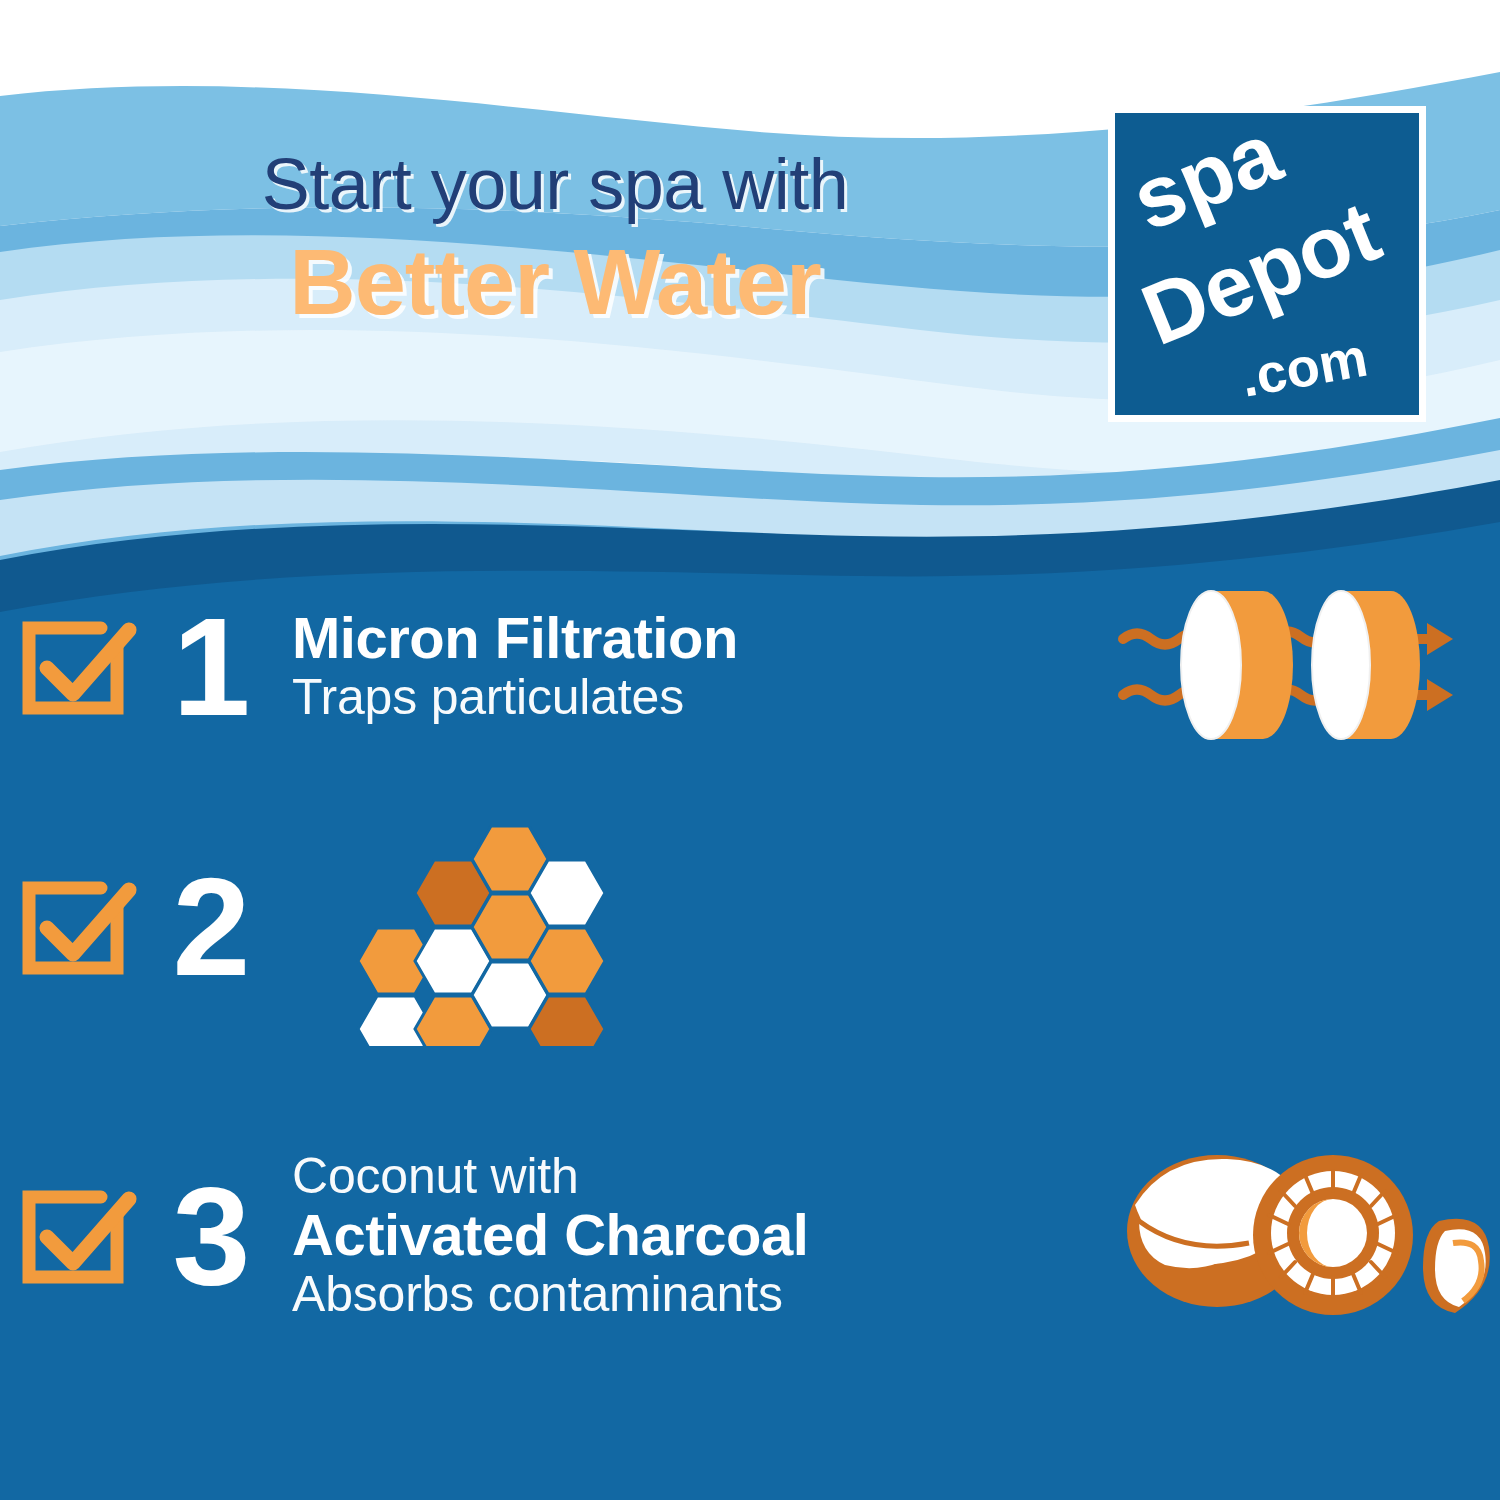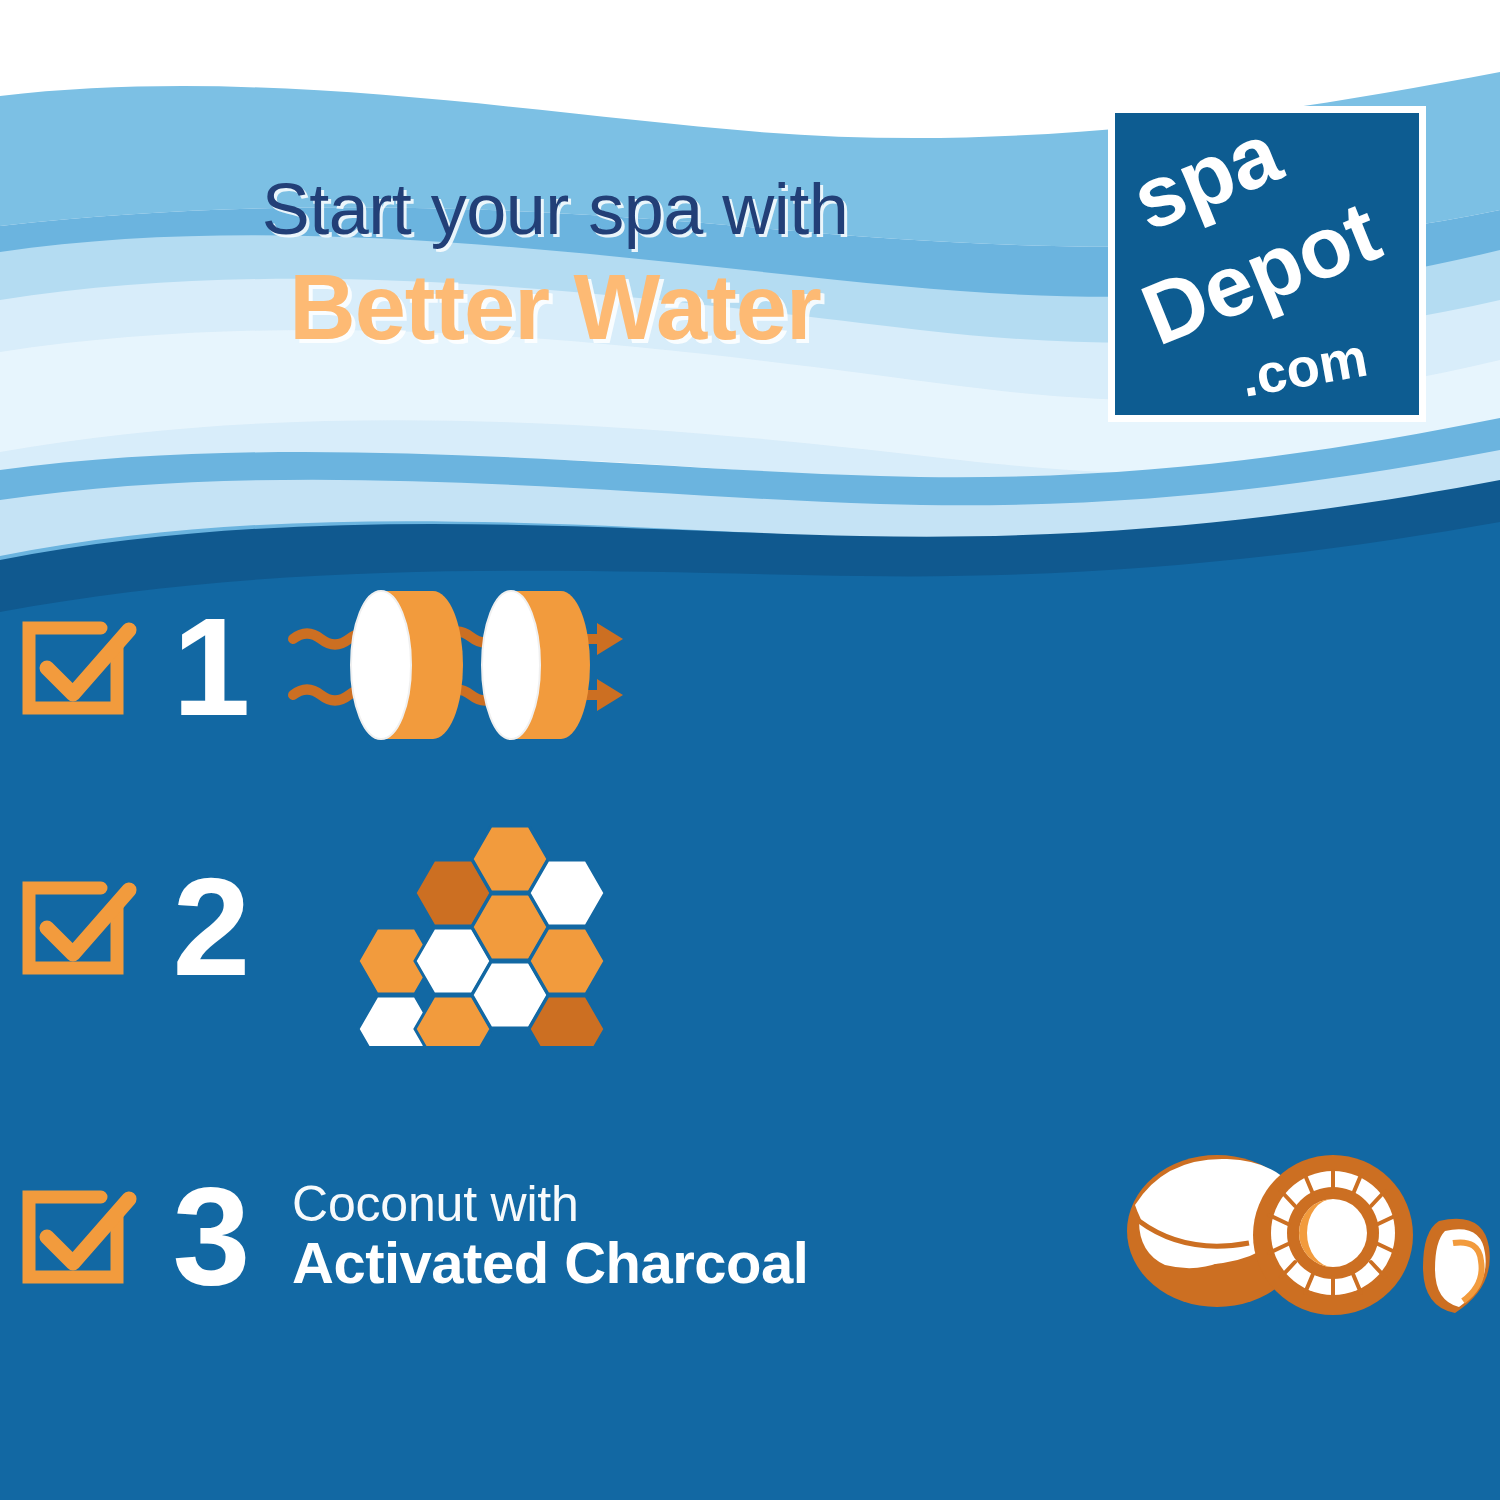--- a/index.html
+++ b/index.html
@@ -12,21 +12,21 @@
   
   #waves{position:absolute;left:0;top:0;width:1500px;height:620px;}
   
   .logo-wrap{
     position:absolute;left:1108px;top:106px;width:318px;height:316px;
     border:7px solid #ffffff;background:#0d5c91;
   }
   .logo-svg{display:block;width:100%;height:100%;}
   
   .headline{
-    position:absolute;left:60px;top:173px;width:990px;text-align:center;
+    position:absolute;left:60px;top:148px;width:990px;text-align:center;
     line-height:1.0;
   }
   .headline .l1{
     display:block;font-size:72px;font-weight:400;color:#223f77;
     letter-spacing:-0.5px;
     text-shadow:3px 3px 0 rgba(255,255,255,.85);
   }
   .headline .l2{
     display:block;font-size:92px;font-weight:700;color:#fdba74;
     margin-top:16px;letter-spacing:-1px;
@@ -97,20 +97,24 @@
   </div>
 
   <div class="row" id="row1">
     <div class="check">
       <svg width="124" height="124" viewBox="0 0 124 124">
         <path d="M104 40 V104 H16 V24 H88" fill="none" stroke="#f29b3d" stroke-width="13" stroke-linecap="round"></path>
         <path d="M34 64 L60 90 L116 26" fill="none" stroke="#f29b3d" stroke-width="15" stroke-linecap="round" stroke-linejoin="round"></path>
       </svg>
     </div>
     <div class="num">1</div>
+    <div class="txt">
+      <div class="t-bold">Micron Filtration</div>
+      <div class="t-light">Traps particulates</div>
+    </div>
     <div class="art">
       <svg width="370" height="190" viewBox="0 0 370 190">
         <g stroke="#cc6f22" stroke-width="10" fill="none" stroke-linecap="round">
           <path d="M8 68 q14 -11 28 0 q14 11 28 0 q14 -11 28 0"></path>
           <path d="M8 124 q14 -11 28 0 q14 11 28 0 q14 -11 28 0"></path>
           <path d="M158 66 q14 -11 28 0 q14 11 28 0"></path>
           <path d="M158 124 q14 -11 28 0 q14 11 28 0"></path>
           <path d="M288 68 h26"></path>
           <path d="M288 124 h26"></path>
         </g>
@@ -173,20 +177,21 @@
     <div class="check">
       <svg width="124" height="124" viewBox="0 0 124 124">
         <path d="M104 40 V104 H16 V24 H88" fill="none" stroke="#f29b3d" stroke-width="13" stroke-linecap="round"></path>
         <path d="M34 64 L60 90 L116 26" fill="none" stroke="#f29b3d" stroke-width="15" stroke-linecap="round" stroke-linejoin="round"></path>
       </svg>
     </div>
     <div class="num">3</div>
     <div class="txt">
       <div class="t-light">Coconut with</div>
       <div class="t-bold">Activated Charcoal</div>
+      <div class="t-light">Absorbs contaminants</div>
     </div>
     <div class="art">
       <svg width="390" height="200" viewBox="0 0 390 200">
 
         <g>
           <ellipse cx="112" cy="96" rx="90" ry="76" fill="#cc6f22"></ellipse>
           <path d="M30 70 q30 -48 92 -46 q56 2 74 42 q-16 52 -78 62 q-64 10 -88 -58 z" fill="#ffffff"></path>
           <path d="M34 86 q46 34 110 22 q-36 34 -84 22 q-26 -12 -26 -44 z" fill="#ffffff"></path>
           <path d="M34 86 q46 34 110 22" fill="none" stroke="#cc6f22" stroke-width="5"></path>
         </g>

